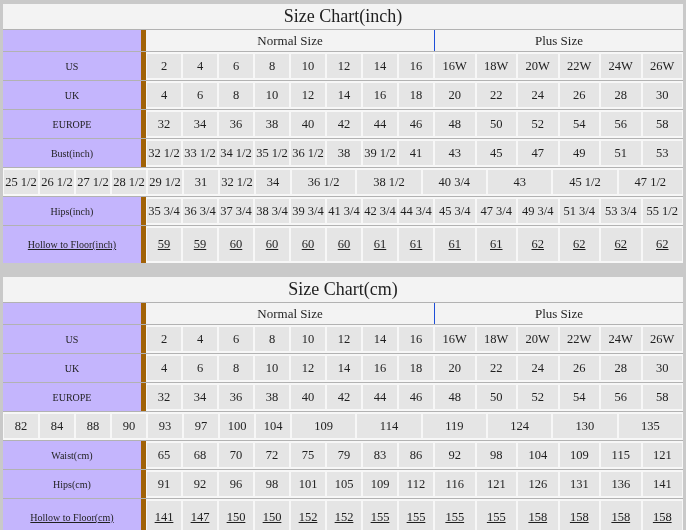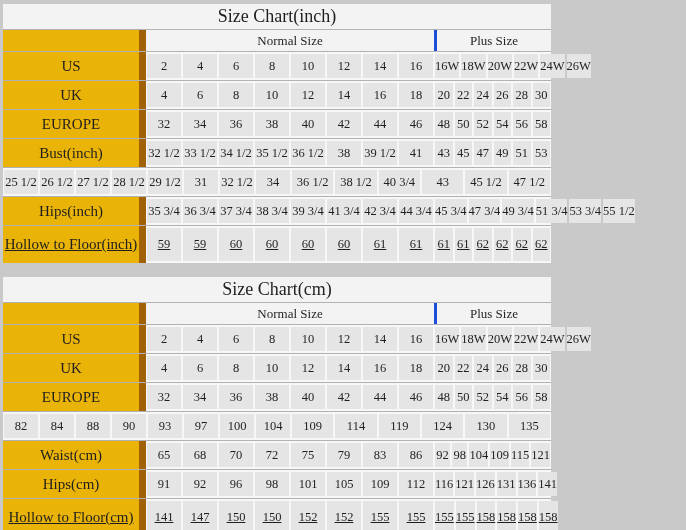--- a/index.html
+++ b/index.html
@@ -10,21 +10,21 @@
     font-family: "Liberation Serif", "DejaVu Serif", serif;
     color: #1f1f1f;
   }
   .page {
     width: 686px;
     height: 530px;
     box-sizing: border-box;
     padding: 4px 3px;
   }
   .tbl {
-    width: 548px;
+    width: 680px;
     background: #f7f7f7;
     box-sizing: border-box;
   }
   .tbl + .tbl { margin-top: 14px; }
   .trow {
     display: flex;
     align-items: stretch;
     border-top: 1px solid #b2b2b2;
   }
   .trow.first { border-top: none; }
@@ -38,30 +38,30 @@
     flex: 1;
     min-height: 25px;
     font-size: 18px;
     background: #f3f3f3;
   }
   .group-row .cell { min-height: 21px; }
   .label-cell {
     width: 143px;
     flex: 0 0 143px;
     box-sizing: border-box;
-    border-right: 7px solid #a16207;
-    background: #eab308;
-    font-size: 15px;
+    border-right: 5px solid #a16207;
+    background: #c4b5fd;
+    font-size: 10px;
   }
   .group-cell {
     background: #f3f3f3;
     font-size: 13px;
   }
   .group-cell.normal { width: 288px; flex: 0 0 288px; }
-  .group-cell.plus { flex: 1; border-left: 3px solid #1d4ed8; }
+  .group-cell.plus { flex: 1; border-left: 1px solid #1d4ed8; }
   .rows .trow { min-height: 28px; }
   .rows .trow:last-child { min-height: 37px; text-decoration: underline; }
   .data-cell {
     background: #e5e5e5;
     margin: 2px 1px;
     font-size: 12.5px;
   }
   .data-cell.n { width: 34px; flex: 0 0 34px; }
   .data-cell.p { flex: 1; }
 </style>

